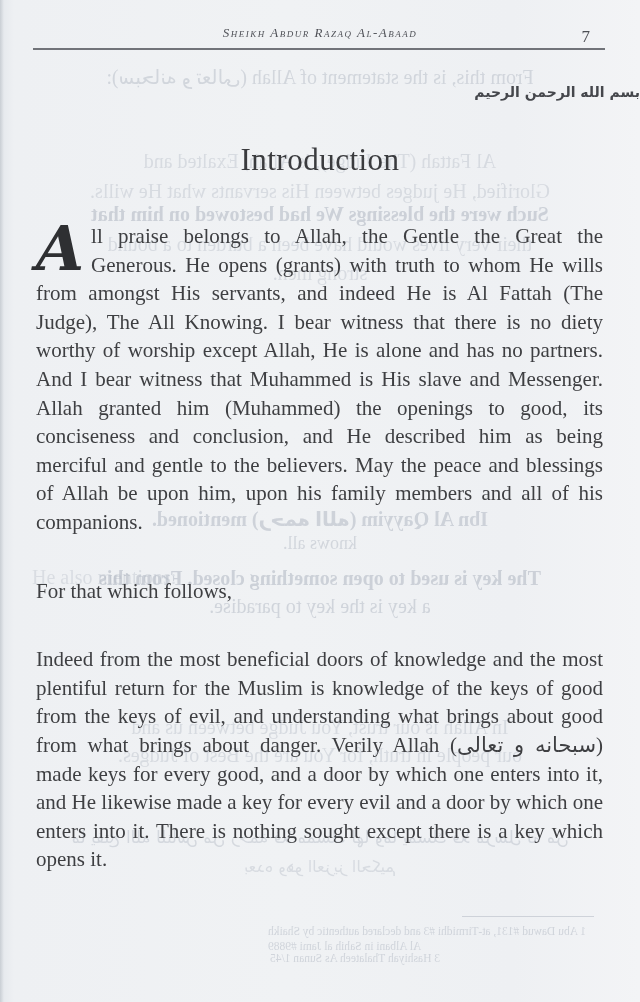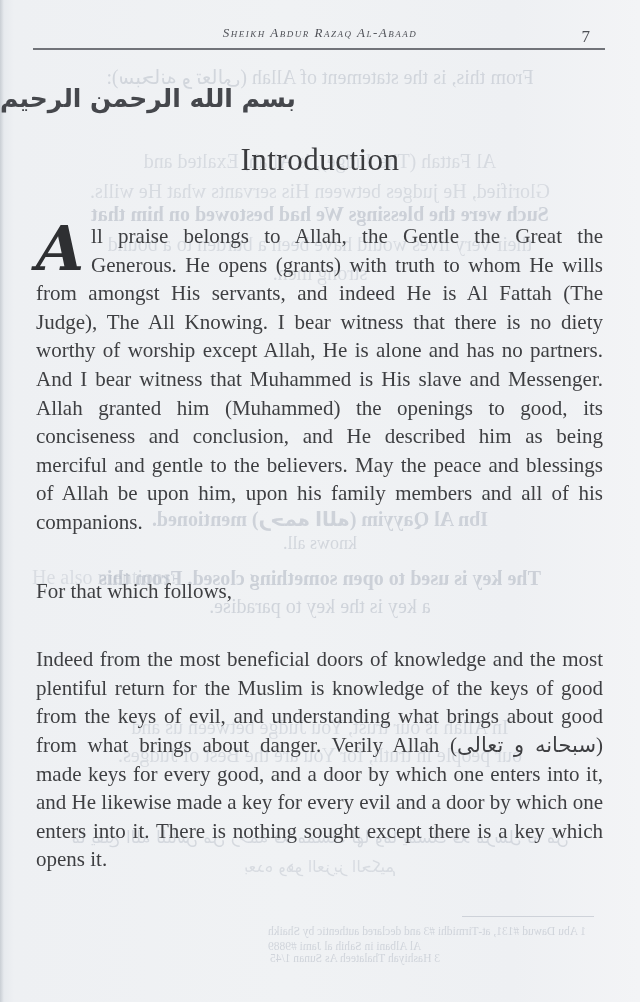--- a/index.html
+++ b/index.html
@@ -69,23 +69,23 @@
     font-size: 17px;
     color: #4c4e54;
   }
   .header-rule {
     position: absolute; top: 48px; left: 33px; right: 35px;
     border-top: 2px solid #717379;
   }
 
   .basmala {
     position: absolute; top: 84px; left: 0; right: 0;
-    text-align: left;
+    text-align: right;
     font-family: "DejaVu Sans", sans-serif;
-    font-size: 25px; font-weight: 700;
+    font-size: 14px; font-weight: 700;
     color: #45474c;
     direction: rtl;
   }
 
   .chapter-heading {
     position: absolute; top: 142px; left: 0; right: 0;
     margin: 0;
     text-align: center;
     font-size: 31px; font-weight: normal;
     letter-spacing: .5px;

